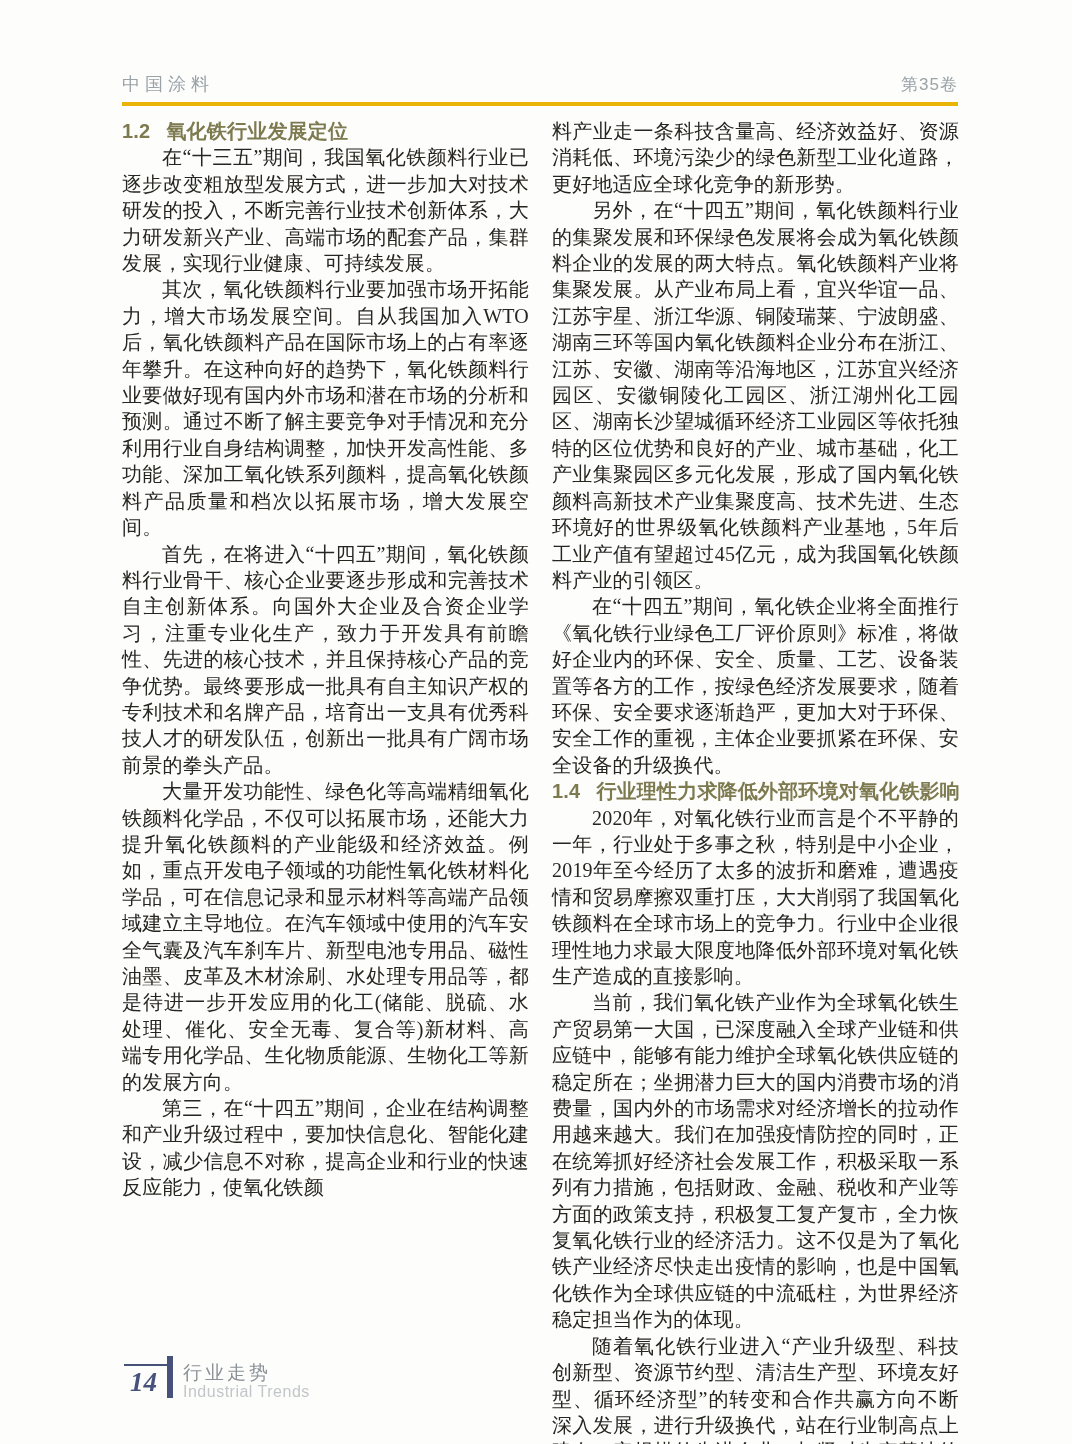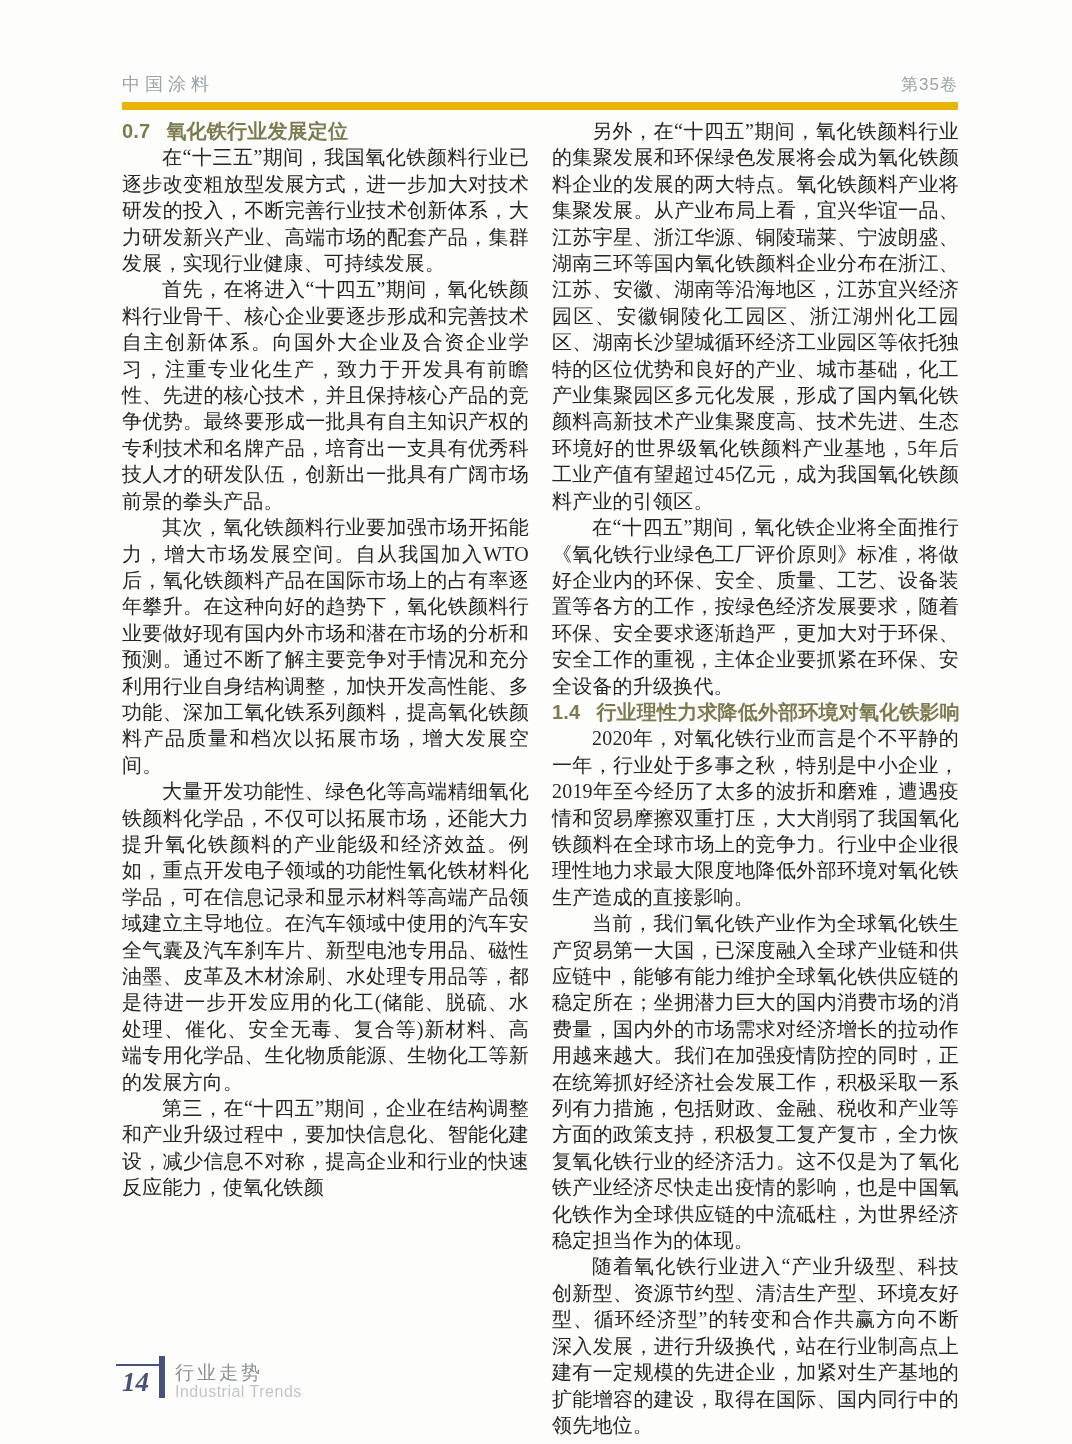--- a/index.html
+++ b/index.html
@@ -10,21 +10,21 @@
     background:#fdfdfc;
     overflow:hidden;
     font-family:"Liberation Serif","DejaVu Serif",serif;
     color:#26251f;
   }
   
   .header{
     position:absolute;left:122px;top:72px;width:836px;
     display:flex;justify-content:space-between;align-items:flex-end;
     padding-bottom:6px;
-    border-bottom:8px solid #eab308;
+    border-bottom:4px solid #eab308;
     font-family:"Liberation Sans","DejaVu Sans",sans-serif;
   }
   .header .journal{font-size:18px;color:#9aa3a8;letter-spacing:5px;}
   .header .volume{font-size:17px;color:#9aa3a8;letter-spacing:1px;}
   
   .column{
     position:absolute;top:118px;width:407px;
     font-size:20px;line-height:26.4px;
     text-align:justify;
     word-break:break-all;
@@ -37,21 +37,21 @@
   .heading{
     font-family:"Liberation Sans","DejaVu Sans",sans-serif;
     font-weight:bold;
     color:#7d7a4f;
     font-size:20px;line-height:26.4px;
     white-space:nowrap;
   }
   .heading .num{display:inline-block;margin-right:16px;}
   
   .footer{
-    position:absolute;left:116px;top:1356px;
+    position:absolute;left:124px;top:1356px;
     display:flex;align-items:flex-start;
   }
   .pagenum-box{
     border-top:2px solid #46527a;
     margin-top:8px;
     padding:1px 10px 0 6px;
   }
   .pagenum{
     font-family:"Liberation Serif","DejaVu Serif",serif;
     font-style:italic;font-weight:bold;
@@ -74,28 +74,29 @@
 <body>
 
 <div class="page">
 
   <div class="header">
     <span class="journal">中国涂料</span>
     <span class="volume">第35卷</span>
   </div>
 
   <div class="column col-left">
-      <div class="heading"><span class="num">0.7</span><span>氧化铁行业发展定位</span></div>
+      <div class="heading"><span class="num">1.2</span><span>氧化铁行业发展定位</span></div>
       <p class="para">在“十三五”期间，我国氧化铁颜料行业已逐步改变粗放型发展方式，进一步加大对技术研发的投入，不断完善行业技术创新体系，大力研发新兴产业、高端市场的配套产品，集群发展，实现行业健康、可持续发展。</p>
+      <p class="para">其次，氧化铁颜料行业要加强市场开拓能力，增大市场发展空间。自从我国加入WTO后，氧化铁颜料产品在国际市场上的占有率逐年攀升。在这种向好的趋势下，氧化铁颜料行业要做好现有国内外市场和潜在市场的分析和预测。通过不断了解主要竞争对手情况和充分利用行业自身结构调整，加快开发高性能、多功能、深加工氧化铁系列颜料，提高氧化铁颜料产品质量和档次以拓展市场，增大发展空间。</p>
       <p class="para">首先，在将进入“十四五”期间，氧化铁颜料行业骨干、核心企业要逐步形成和完善技术自主创新体系。向国外大企业及合资企业学习，注重专业化生产，致力于开发具有前瞻性、先进的核心技术，并且保持核心产品的竞争优势。最终要形成一批具有自主知识产权的专利技术和名牌产品，培育出一支具有优秀科技人才的研发队伍，创新出一批具有广阔市场前景的拳头产品。</p>
-      <p class="para">其次，氧化铁颜料行业要加强市场开拓能力，增大市场发展空间。自从我国加入WTO后，氧化铁颜料产品在国际市场上的占有率逐年攀升。在这种向好的趋势下，氧化铁颜料行业要做好现有国内外市场和潜在市场的分析和预测。通过不断了解主要竞争对手情况和充分利用行业自身结构调整，加快开发高性能、多功能、深加工氧化铁系列颜料，提高氧化铁颜料产品质量和档次以拓展市场，增大发展空间。</p>
       <p class="para">大量开发功能性、绿色化等高端精细氧化铁颜料化学品，不仅可以拓展市场，还能大力提升氧化铁颜料的产业能级和经济效益。例如，重点开发电子领域的功能性氧化铁材料化学品，可在信息记录和显示材料等高端产品领域建立主导地位。在汽车领域中使用的汽车安全气囊及汽车刹车片、新型电池专用品、磁性油墨、皮革及木材涂刷、水处理专用品等，都是待进一步开发应用的化工(储能、脱硫、水处理、催化、安全无毒、复合等)新材料、高端专用化学品、生化物质能源、生物化工等新的发展方向。</p>
       <p class="para">第三，在“十四五”期间，企业在结构调整和产业升级过程中，要加快信息化、智能化建设，减少信息不对称，提高企业和行业的快速反应能力，使氧化铁颜</p>
     </div>
   <div class="column col-right">
+      <p class="para no-indent">料产业走一条科技含量高、经济效益好、资源消耗低、环境污染少的绿色新型工业化道路，更好地适应全球化竞争的新形势。</p>
       <p class="para">另外，在“十四五”期间，氧化铁颜料行业的集聚发展和环保绿色发展将会成为氧化铁颜料企业的发展的两大特点。氧化铁颜料产业将集聚发展。从产业布局上看，宜兴华谊一品、江苏宇星、浙江华源、铜陵瑞莱、宁波朗盛、湖南三环等国内氧化铁颜料企业分布在浙江、江苏、安徽、湖南等沿海地区，江苏宜兴经济园区、安徽铜陵化工园区、浙江湖州化工园区、湖南长沙望城循环经济工业园区等依托独特的区位优势和良好的产业、城市基础，化工产业集聚园区多元化发展，形成了国内氧化铁颜料高新技术产业集聚度高、技术先进、生态环境好的世界级氧化铁颜料产业基地，5年后工业产值有望超过45亿元，成为我国氧化铁颜料产业的引领区。</p>
       <p class="para">在“十四五”期间，氧化铁企业将全面推行《氧化铁行业绿色工厂评价原则》标准，将做好企业内的环保、安全、质量、工艺、设备装置等各方的工作，按绿色经济发展要求，随着环保、安全要求逐渐趋严，更加大对于环保、安全工作的重视，主体企业要抓紧在环保、安全设备的升级换代。</p>
       <div class="heading"><span class="num">1.4</span><span>行业理性力求降低外部环境对氧化铁影响</span></div>
       <p class="para">2020年，对氧化铁行业而言是个不平静的一年，行业处于多事之秋，特别是中小企业，2019年至今经历了太多的波折和磨难，遭遇疫情和贸易摩擦双重打压，大大削弱了我国氧化铁颜料在全球市场上的竞争力。行业中企业很理性地力求最大限度地降低外部环境对氧化铁生产造成的直接影响。</p>
       <p class="para">当前，我们氧化铁产业作为全球氧化铁生产贸易第一大国，已深度融入全球产业链和供应链中，能够有能力维护全球氧化铁供应链的稳定所在；坐拥潜力巨大的国内消费市场的消费量，国内外的市场需求对经济增长的拉动作用越来越大。我们在加强疫情防控的同时，正在统筹抓好经济社会发展工作，积极采取一系列有力措施，包括财政、金融、税收和产业等方面的政策支持，积极复工复产复市，全力恢复氧化铁行业的经济活力。这不仅是为了氧化铁产业经济尽快走出疫情的影响，也是中国氧化铁作为全球供应链的中流砥柱，为世界经济稳定担当作为的体现。</p>
       <p class="para">随着氧化铁行业进入“产业升级型、科技创新型、资源节约型、清洁生产型、环境友好型、循环经济型”的转变和合作共赢方向不断深入发展，进行升级换代，站在行业制高点上建有一定规模的先进企业，加紧对生产基地的扩能增容的建设，取得在国际、国内同行中的领先地位。</p>
     </div>
 
   <div class="footer">
     <div class="pagenum-box">

